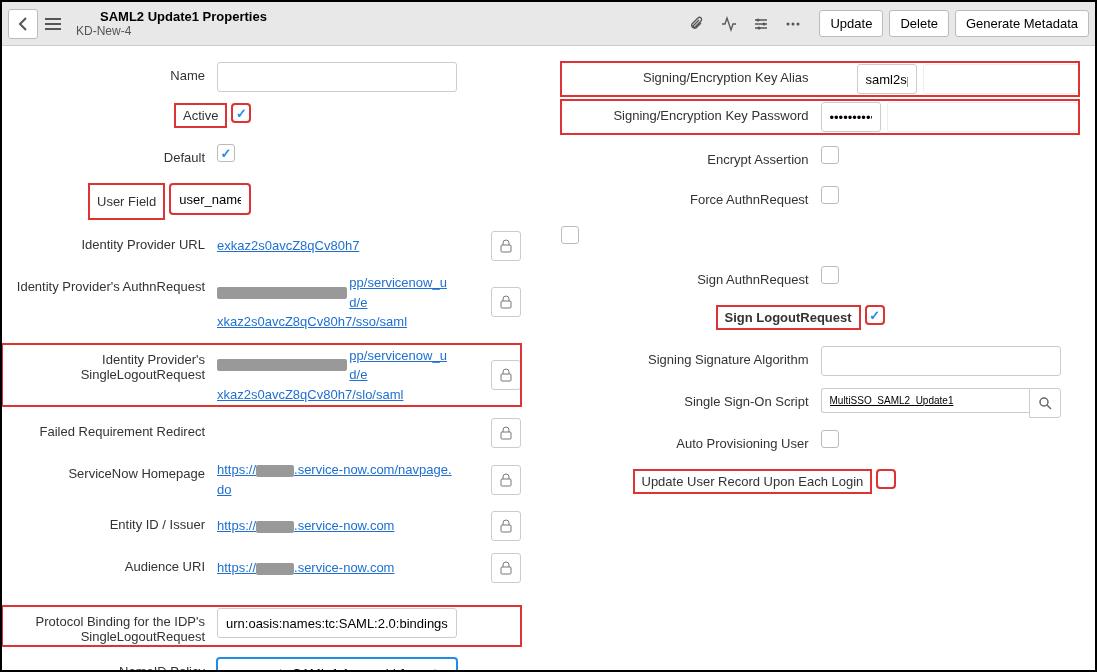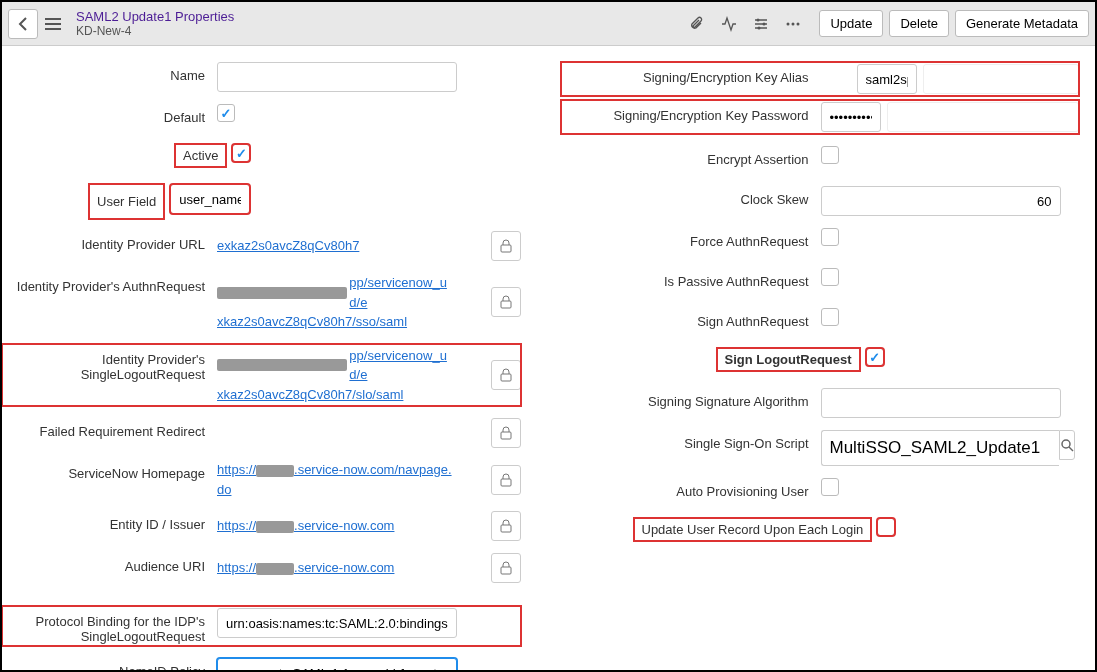--- a/index.html
+++ b/index.html
@@ -23,21 +23,21 @@
     padding: 0 6px;
   }
   .hdr-iconbtn {
     width: 30px; height: 30px;
     display: flex; align-items: center; justify-content: center;
     border: 1px solid transparent; border-radius: 3px;
     cursor: pointer; color: #555;
   }
   .hdr-back { border:1px solid #bbb; background:#fff; }
   .hdr-title-block { margin-left: 8px; line-height: 1.2; }
-  .hdr-title { font-weight: 400; color: #4c1d95; }
+  .hdr-title { font-weight: 700; color: #000000; margin-left: 24px; }
   .hdr-sub { font-size: 12px; color: #555; }
   .hdr-spacer { flex: 1; }
   .hdr-btn {
     background: #fff; border:1px solid #bbb; border-radius:3px;
     padding: 5px 10px; margin-left:6px; font-size:13px; cursor:pointer;
   }
   .hdr-icons { display:flex; align-items:center; gap:4px; margin-right:6px; color:#555;}
   .hdr-icons .ic { width:28px; height:28px; display:flex; align-items:center; justify-content:center; cursor:pointer; }
 
   .form-area {
@@ -100,22 +100,22 @@
   }
   .lock-btn {
     width:30px; height:30px; border:1px solid #ccc; border-radius:3px;
     display:flex; align-items:center; justify-content:center; background:#fff; cursor:pointer;
     color:#666;
   }
   .lookup {
     display:flex; width:240px;
   }
   .lookup input {
-    flex:1; height:36px; border:1px solid #ccc; border-right:none;
-    border-radius:3px 0 0 3px; padding:4px 8px; font-size:17px;
+    flex:1; height:25px; border:1px solid #ccc; border-right:none;
+    border-radius:3px 0 0 3px; padding:4px 8px; font-size:10px;text-decoration:underline;
   }
   .lookup .search {
     width:32px; height:30px; border:1px solid #ccc; border-radius:0 3px 3px 0;
     display:flex; align-items:center; justify-content:center; background:#fff; cursor:pointer; color:#666;
   }
   .highlight-red { outline: 2px solid #d33; outline-offset: -1px; }
   .focus-blue { border-color:#1f8ceb !important; box-shadow: 0 0 0 1px #1f8ceb; }
 
   
   .col-right .text-input { width: 240px; }
@@ -179,30 +179,30 @@
   <div class="col col-left">
 
     <div class="row">
       <div class="label">Name</div>
       <div class="field">
           <input class="text-input" value="" style="">
         </div>
     </div>
 
     <div class="row">
-      <div class="label">Default</div>
-      <div class="field">
-          <div class="checkbox checked"></div>
-        </div>
-    </div>
-
-    <div class="row">
       <div class="label highlight-red" style="width:auto;min-width:0;margin-left:173px;padding:4px 8px;">Active</div>
       <div class="field" style="margin-left:6px;">
           <div class="checkbox checked highlight-red"></div>
+        </div>
+    </div>
+
+    <div class="row">
+      <div class="label">Default</div>
+      <div class="field">
+          <div class="checkbox checked"></div>
         </div>
     </div>
 
     <div class="row">
       <div class="label highlight-red" style="width:auto;min-width:0;margin-left:87px;padding:10px 8px;">User Field</div>
       <div class="field" style="margin-left:6px;">
           <input class="text-input highlight-red" style="width: 80px;" value="user_name">
         </div>
     </div>
 
@@ -356,36 +356,29 @@
         </div>
     </div>
 
     <div class="row">
       <div class="label">Encrypt Assertion</div>
       <div class="field">
           <div class="checkbox"></div>
         </div>
     </div>
 
-    <div class="row">
-      <div class="label">Clock Skew</div>
-      <div class="field">
-          <input class="text-input right-align" value="60" style="">
-        </div>
-    </div>
 
     <div class="row">
       <div class="label">Force AuthnRequest</div>
       <div class="field">
           <div class="checkbox"></div>
         </div>
     </div>
 
     <div class="row">
-      <div class="label">Is Passive AuthnRequest</div>
       <div class="field">
           <div class="checkbox"></div>
         </div>
     </div>
 
     <div class="row">
       <div class="label">Sign AuthnRequest</div>
       <div class="field">
           <div class="checkbox"></div>
         </div>

